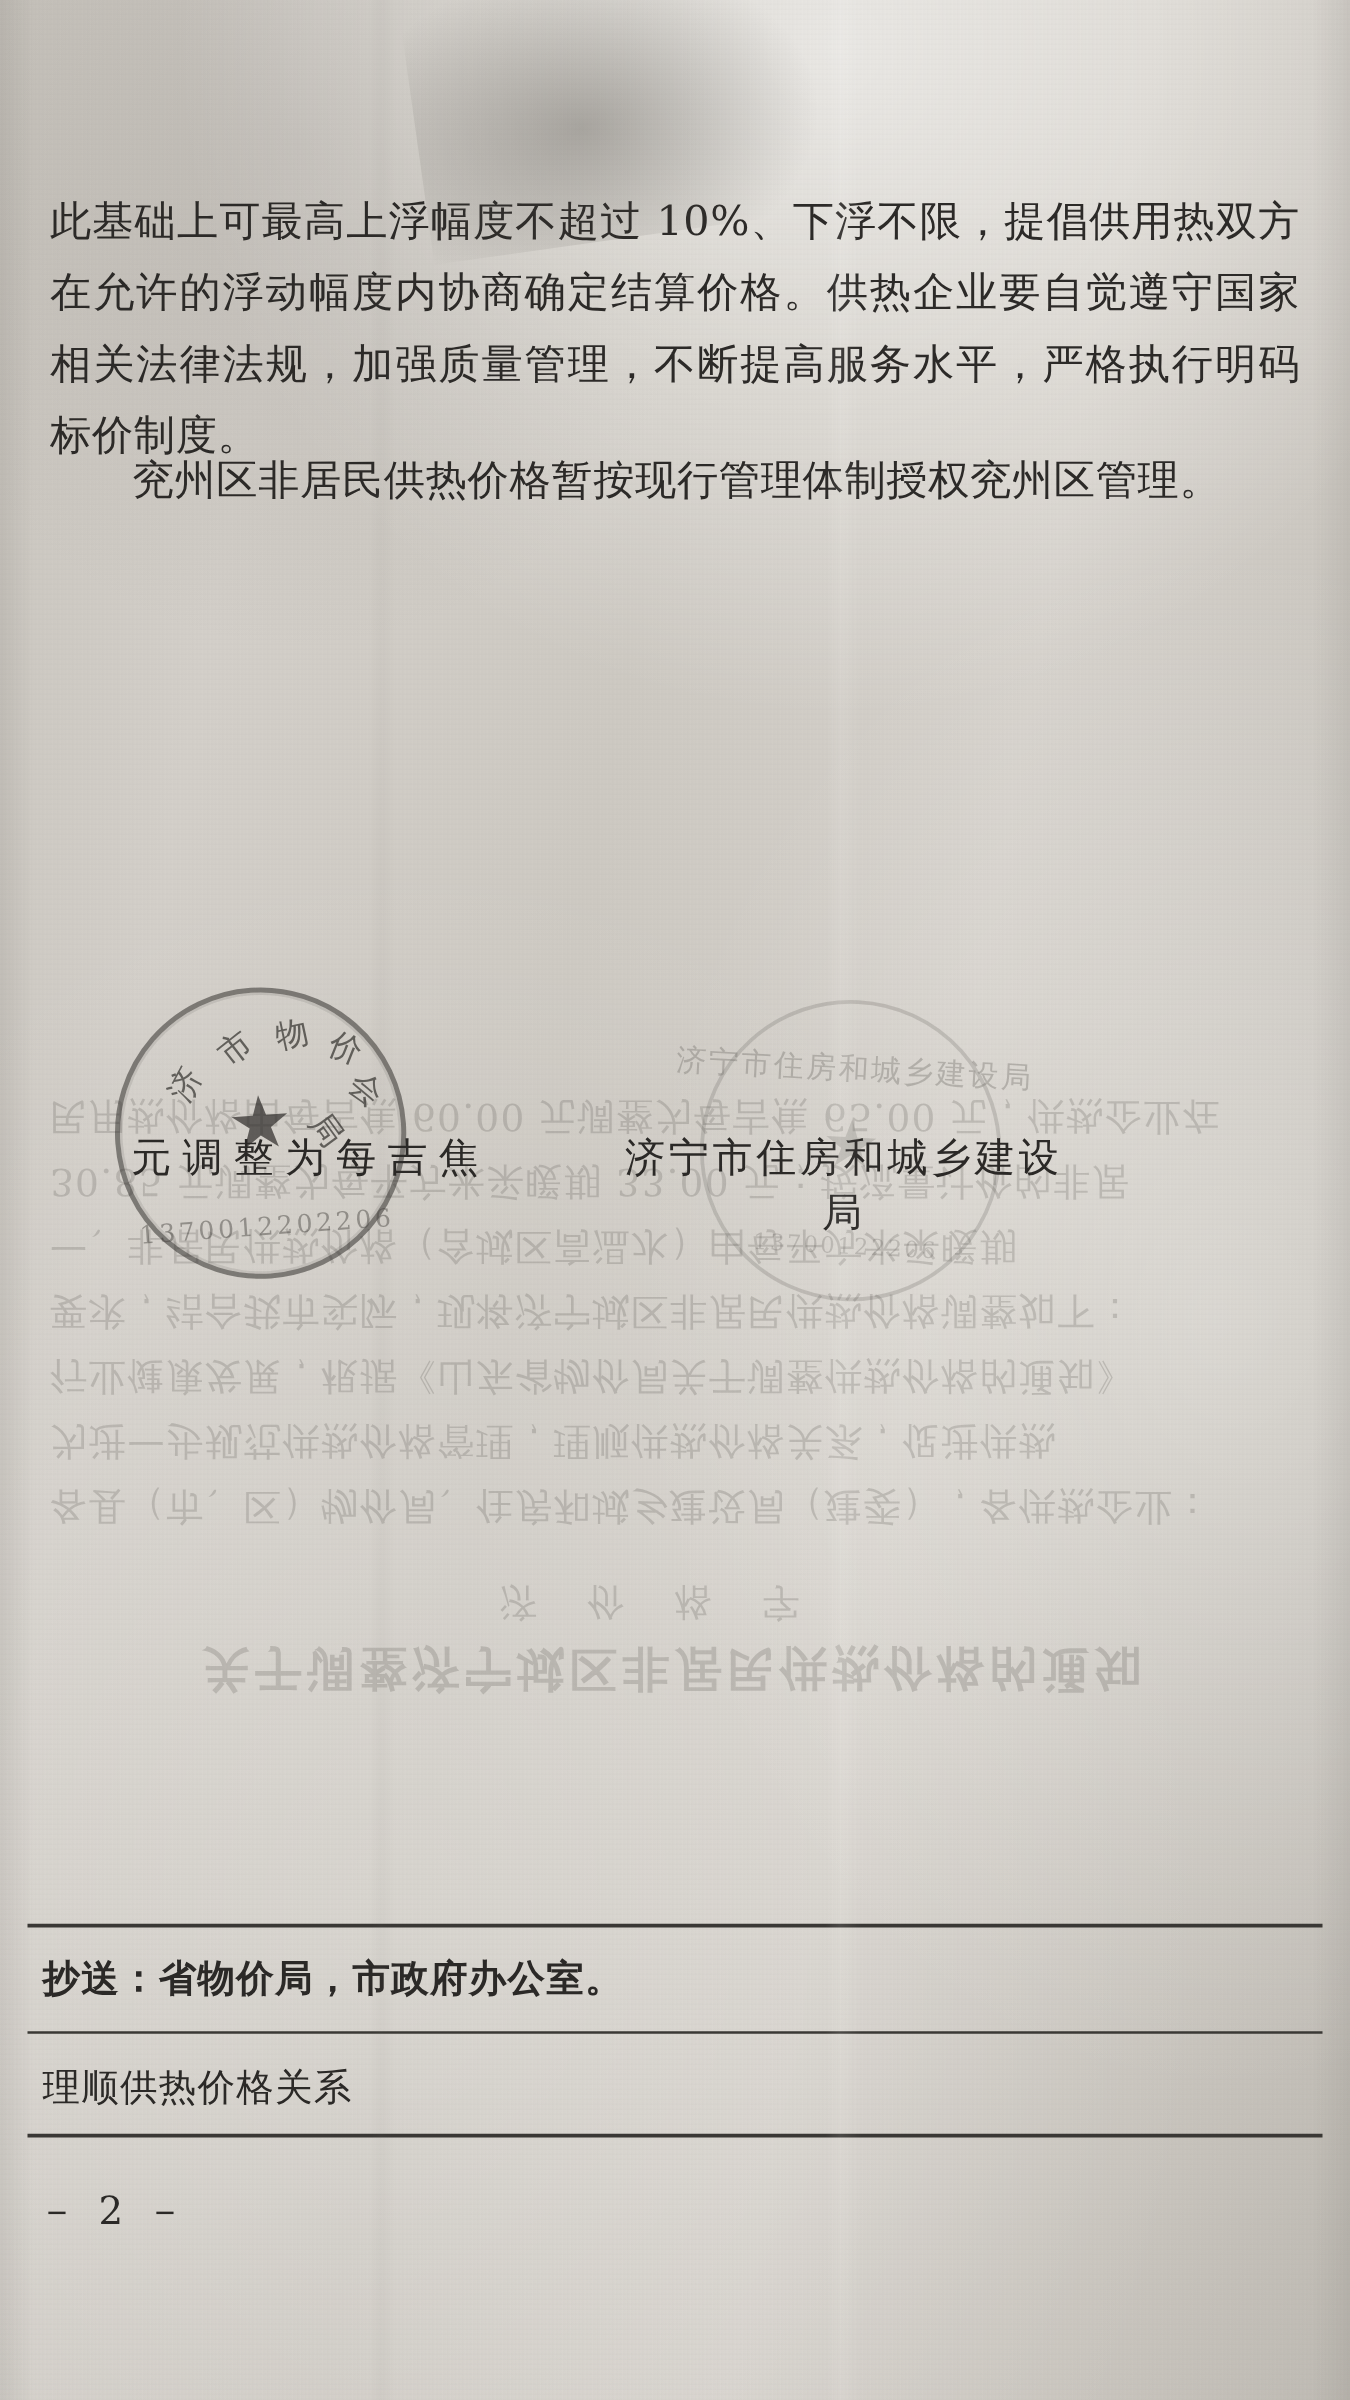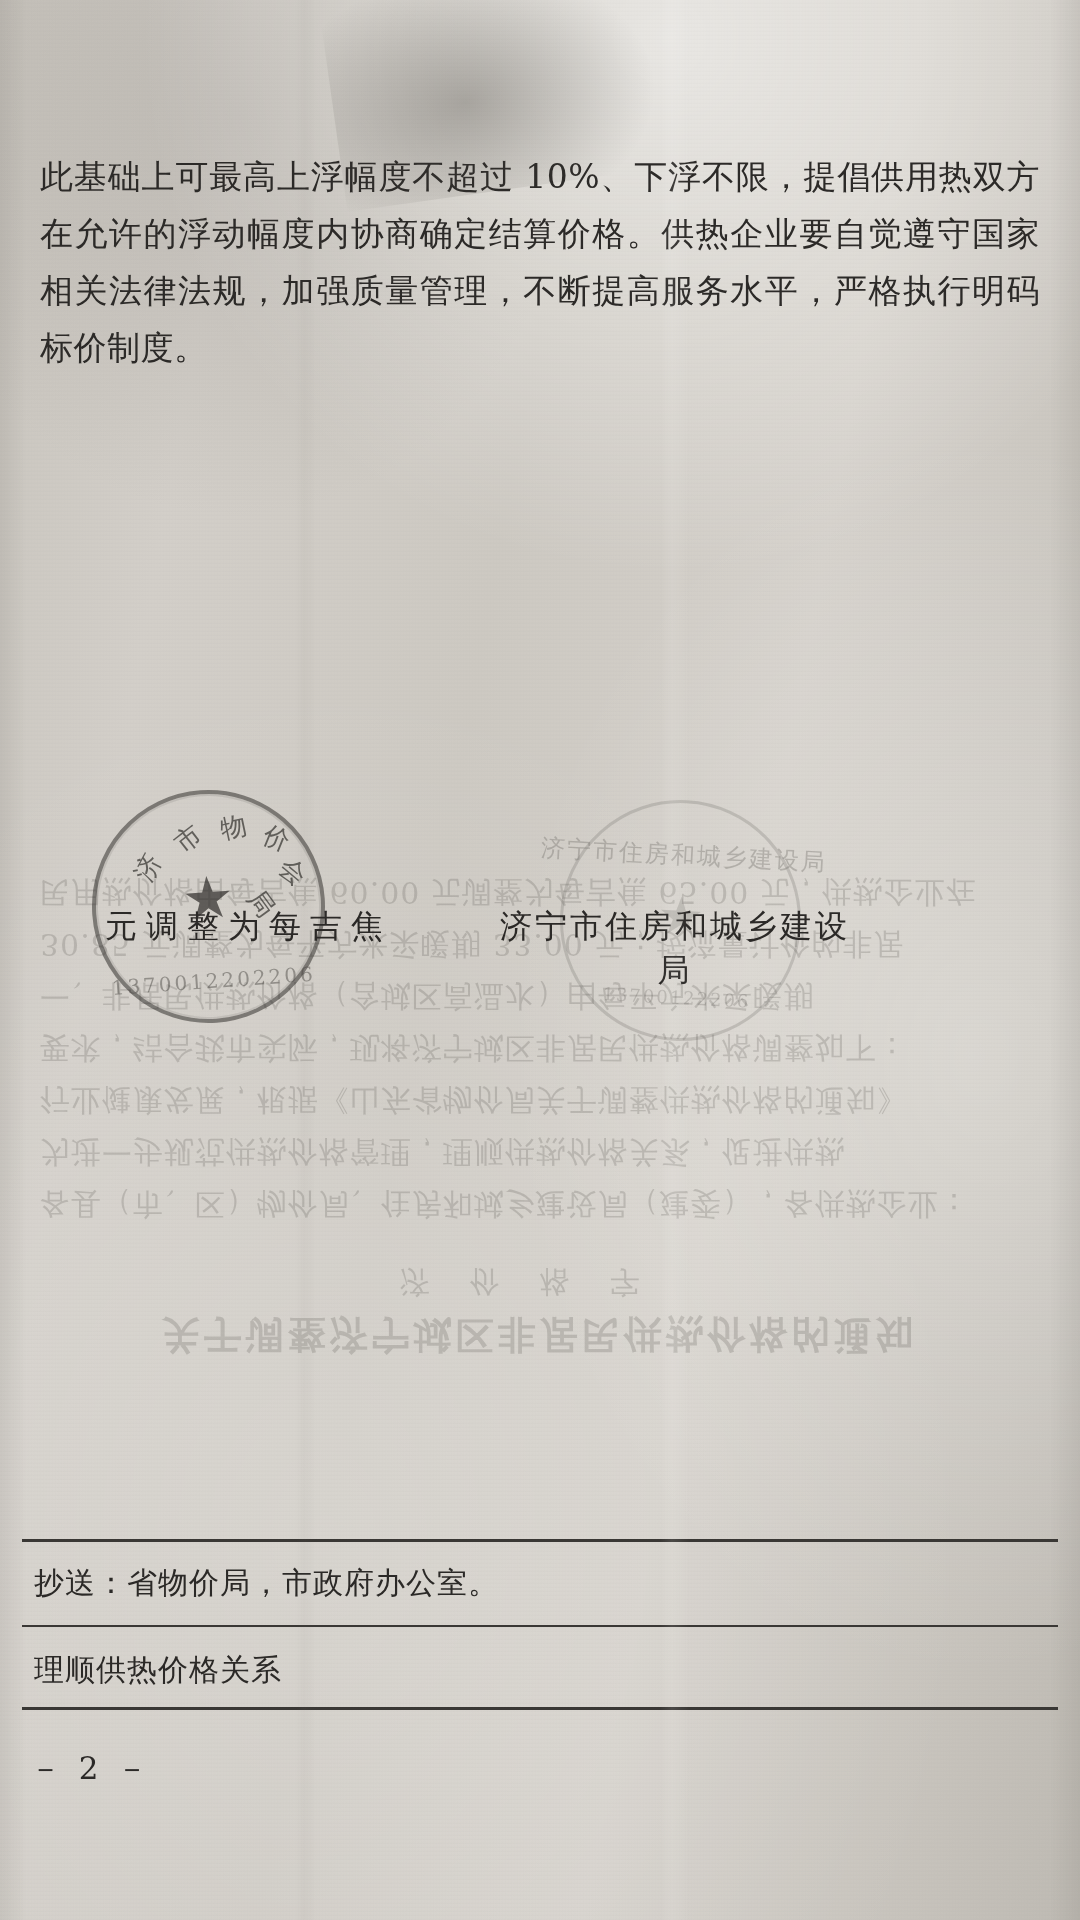--- a/index.html
+++ b/index.html
@@ -247,21 +247,21 @@
   #rule2 { top: 1625px; border-top-width: 2px; }
   #rule3 { top: 1707px; border-top-width: 3px; }
 
   .footer-text {
     position: absolute;
     font-family: "DejaVu Serif", serif;
     color: #2b2927;
     font-size: 30px;
     letter-spacing: 1px;
   }
-  #cc-line { left: 34px; top: 1563px; }
+  #cc-line { left: 34px; top: 1563px; font-weight: bold; }
   #office { left: 34px; top: 1650px; }
   #issue-date { right: 36px; top: 1650px; }
   #page-num {
     left: 30px; top: 1748px;
     font-size: 31px;
     letter-spacing: 4px;
   }
 
   
   .softened { filter: blur(0.35px); }
@@ -282,20 +282,23 @@
     <div class="bt" style="top:390px;">30.85 元调整为每平方米采暖期 33.00 元；按流量计价的非居</div>
     <div class="bt" style="top:442px;">民用热价格由每吉焦 60.00 元调整为每吉焦 65.00 元，供热企业在</div>
   </div>
 
   <div class="content softened">
 
     <div class="body-block" id="para1">
       <p class="para">此基础上可最高上浮幅度不超过 10%、下浮不限，提倡供用热双方在允许的浮动幅度内协商确定结算价格。供热企业要自觉遵守国家相关法律法规，加强质量管理，不断提高服务水平，严格执行明码标价制度。</p>
     </div>
 
+    <div class="body-block" id="para2">
+      <p class="para indent">兖州区非居民供热价格暂按现行管理体制授权兖州区管理。</p>
+    </div>
 
 
     <div class="stamp" id="stamp-left">
       <div class="st-txt">
         <span class="ch" style="left:42px;  top:52px;  transform:rotate(-58deg);">济</span>
         <span class="ch" style="left:84px;  top:26px;  transform:rotate(-34deg);">市</span>
         <span class="ch" style="left:130px; top:18px;  transform:rotate(-8deg);">物</span>
         <span class="ch" style="left:172px; top:32px;  transform:rotate(26deg);">价</span>
         <span class="ch" style="left:152px; top:96px;  transform:rotate(58deg);">局</span>
         <span class="ch" style="left:186px; top:66px;  transform:rotate(44deg);">会</span>

